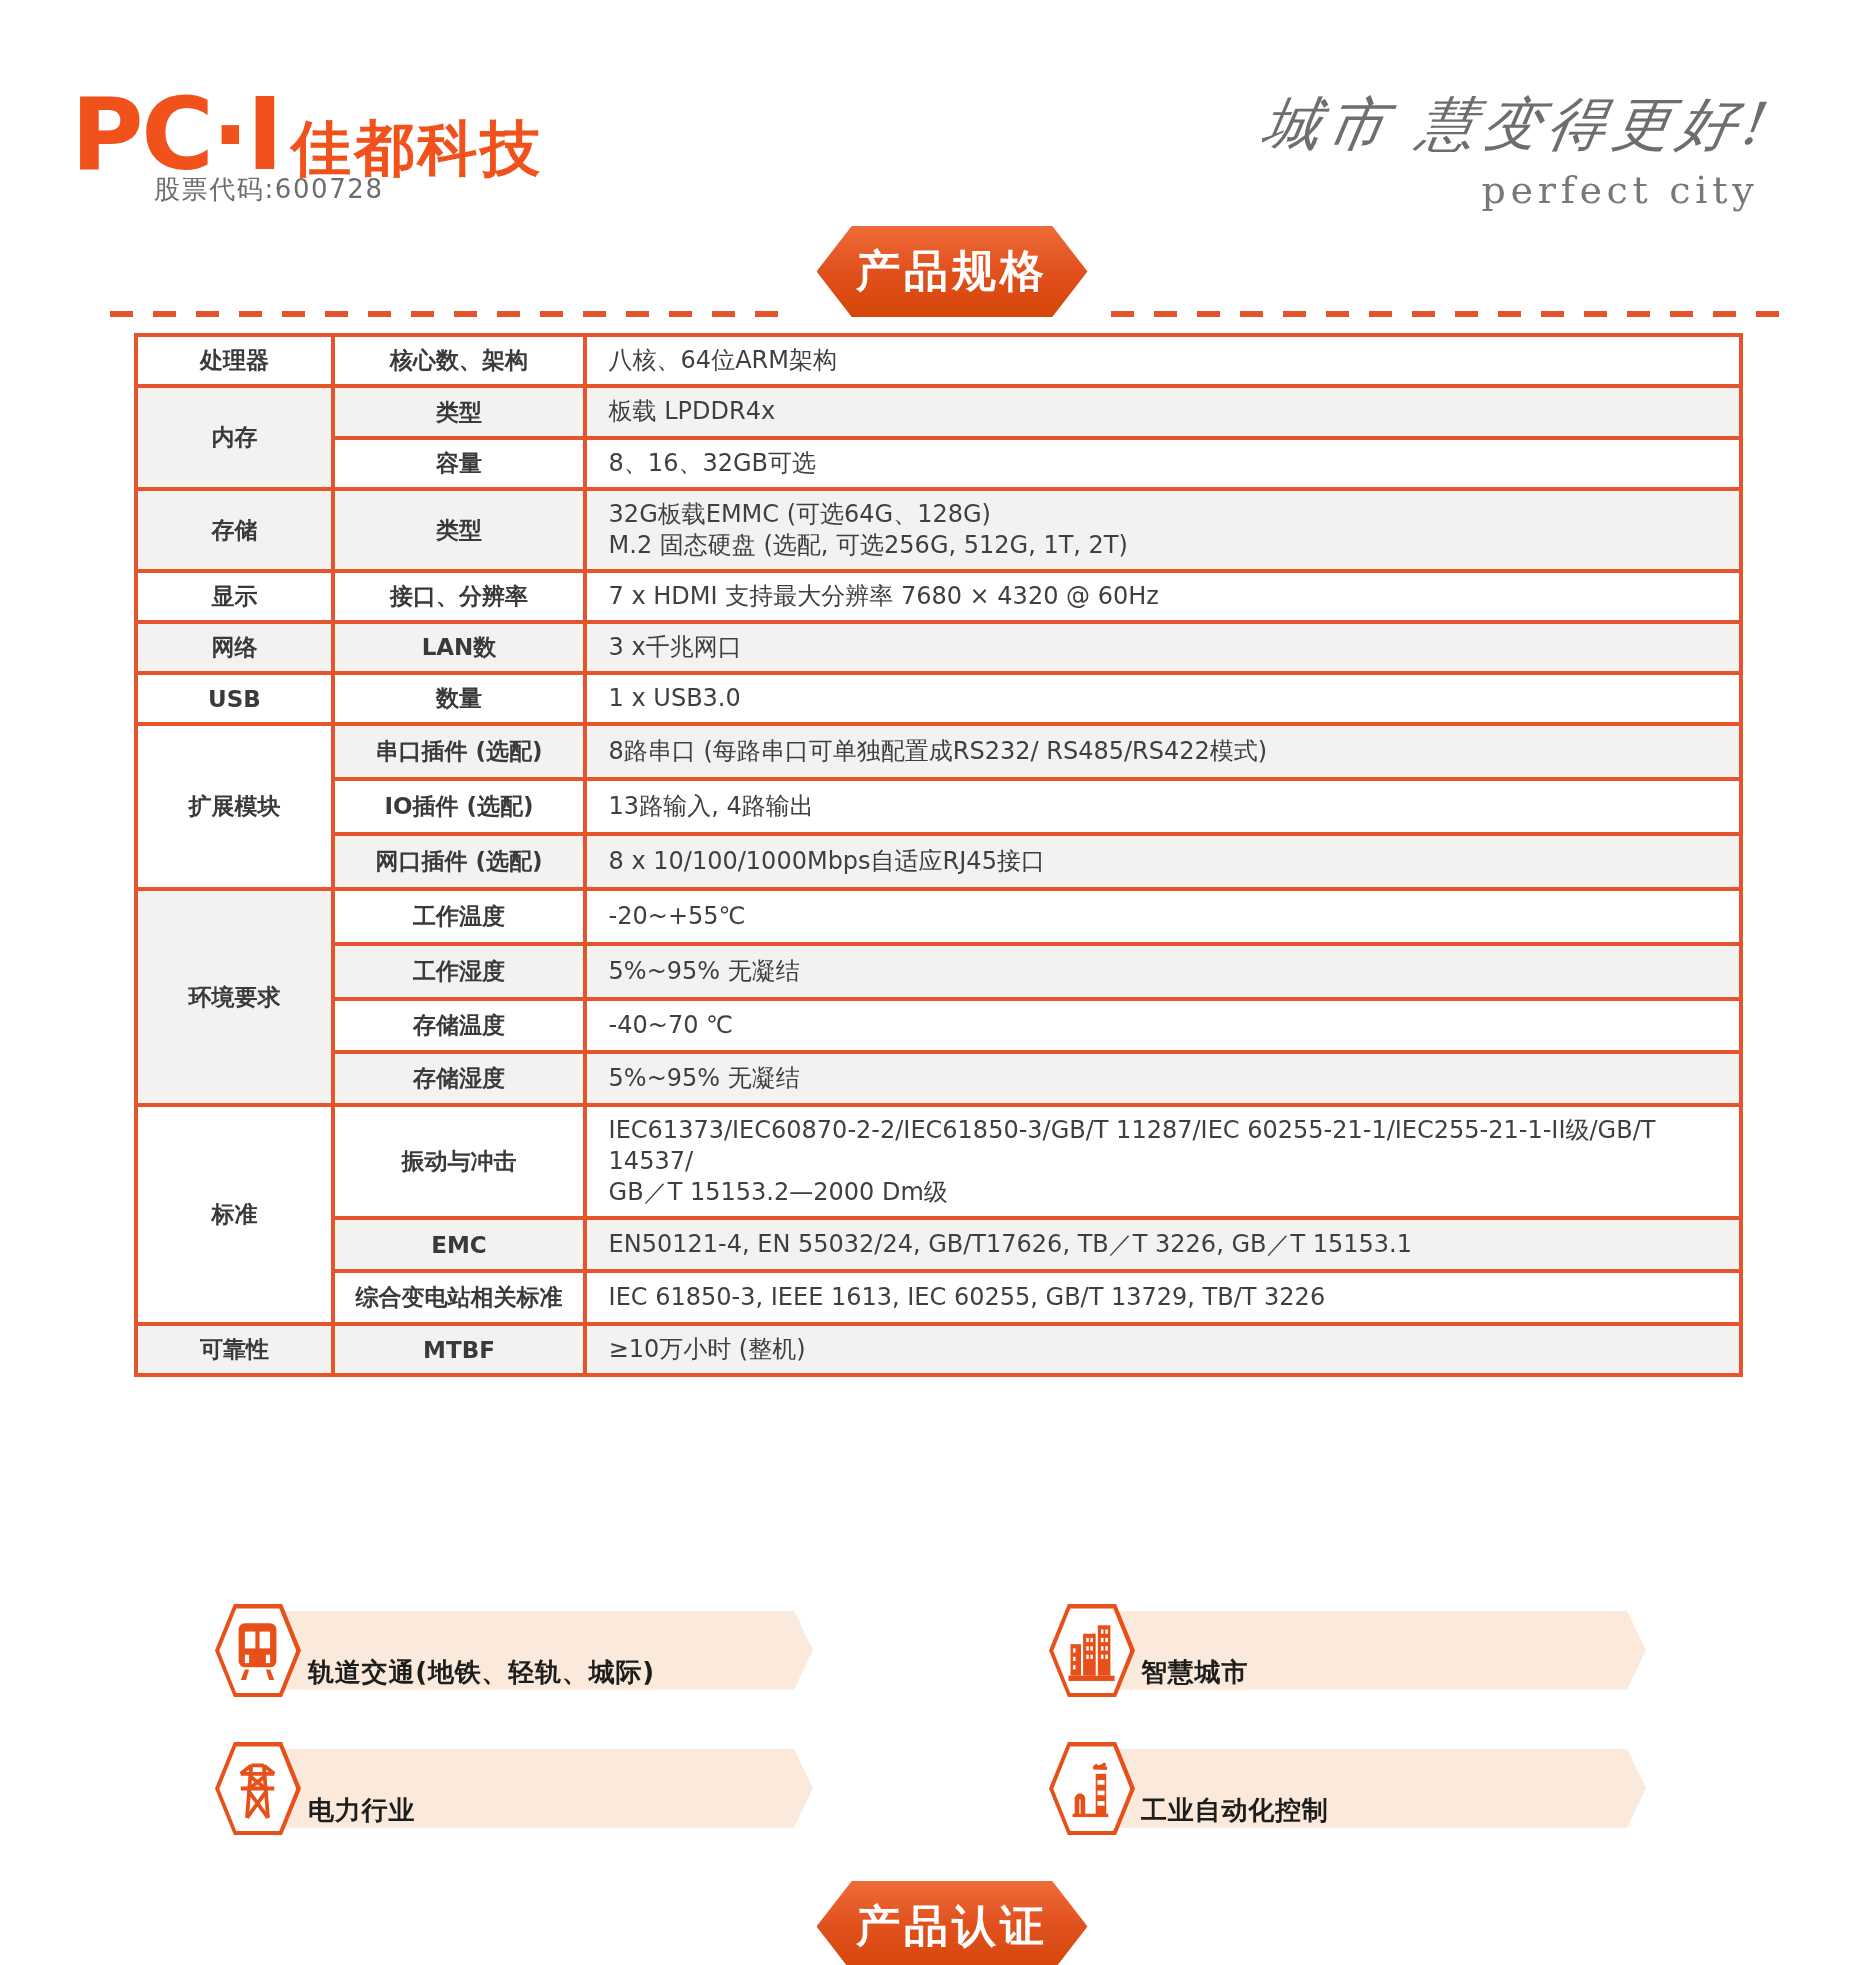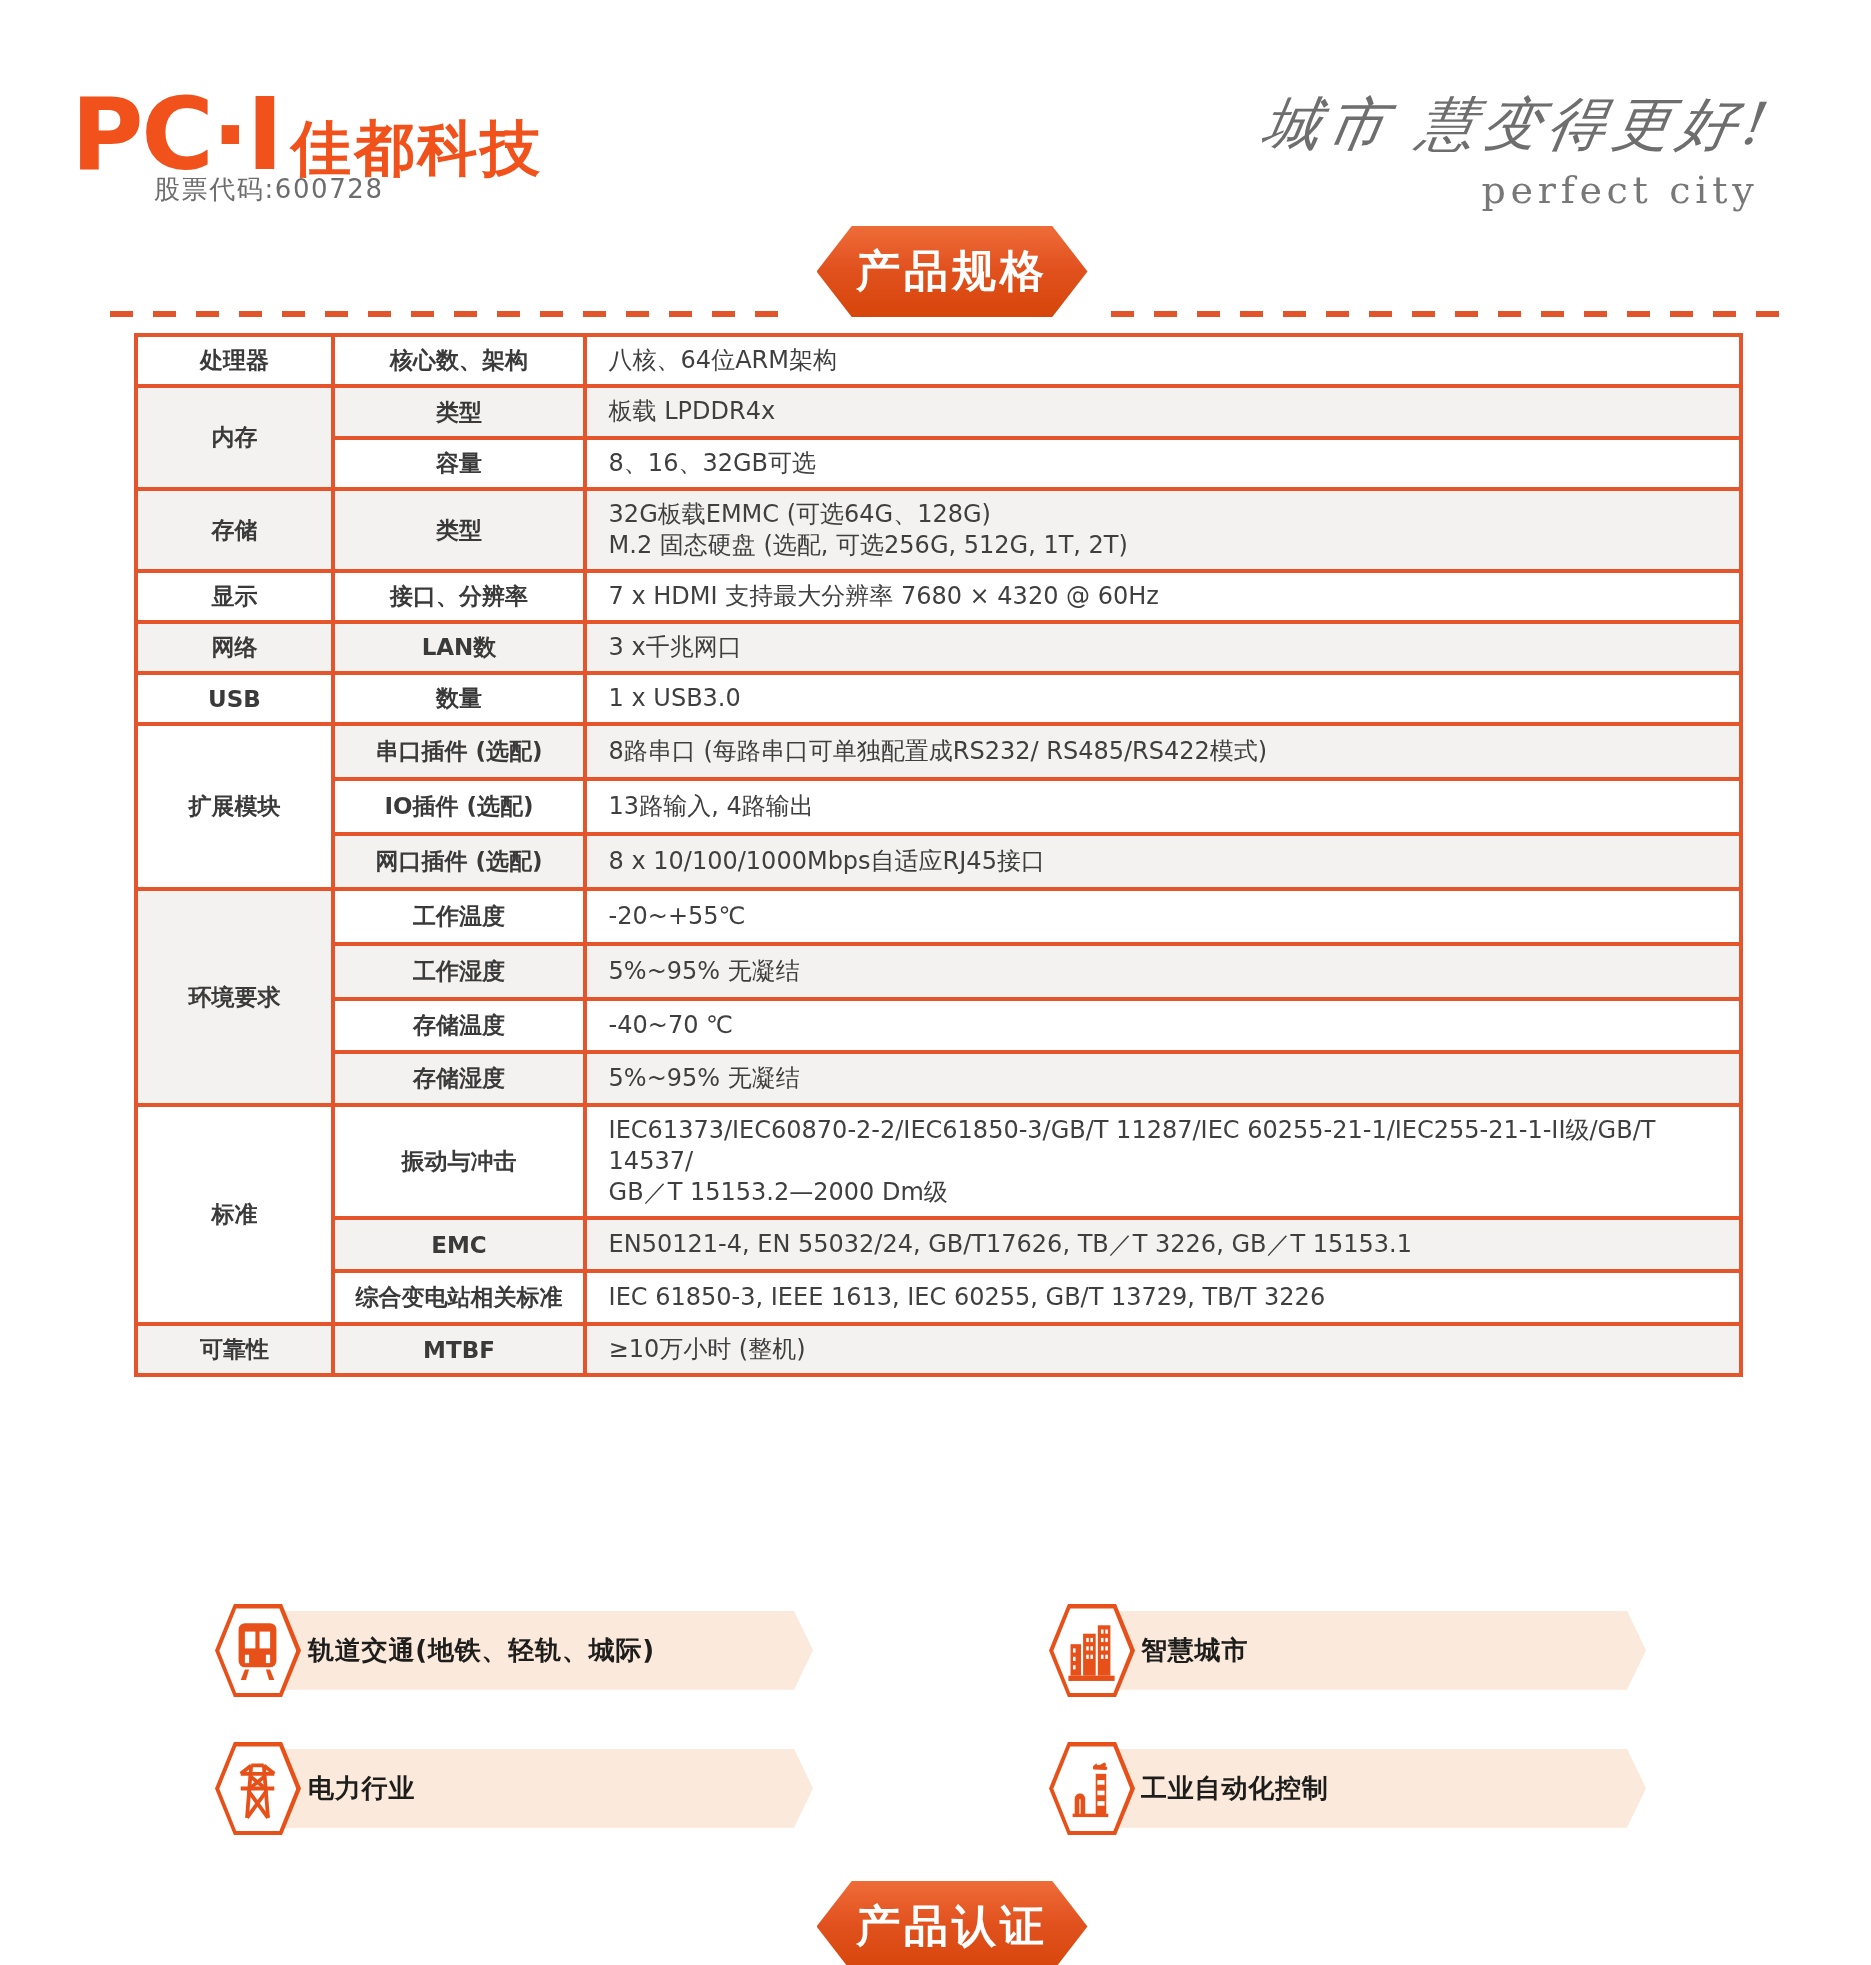--- a/index.html
+++ b/index.html
@@ -39,21 +39,21 @@
 
   
   .app-item{position:absolute;height:98px;}
   .app-hex{position:absolute;width:86px;height:99px;background:#E8501A;
            clip-path:polygon(0 50%,22% 3%,78% 3%,100% 50%,78% 97%,22% 97%);}
   .app-hex-in{position:absolute;left:4.3px;top:4.7px;width:77px;height:90px;background:#fff;
               clip-path:polygon(0 50%,22% 3%,78% 3%,100% 50%,78% 97%,22% 97%);
               display:flex;align-items:center;justify-content:center;}
   .app-banner{position:absolute;top:9.8px;height:79px;background:#FBE9DC;
               clip-path:polygon(0 0,calc(100% - 19px) 0,100% 50%,calc(100% - 19px) 100%,0 100%);
-              display:flex;align-items:center;padding-left:33px;box-sizing:border-box;}
+              display:flex;align-items:flex-end;padding-left:33px;box-sizing:border-box;}
   .app-banner span{font-size:26px;font-weight:900;color:#1d1d1b;letter-spacing:0.8px;}
 
   svg.appicon{width:51px;height:63px;}
 </style>
 </head>
 <body>
 
 <div id="page">
 
   <div class="logo"><span class="logo-latin">PC·I</span><span class="logo-cn">佳都科技</span></div>

